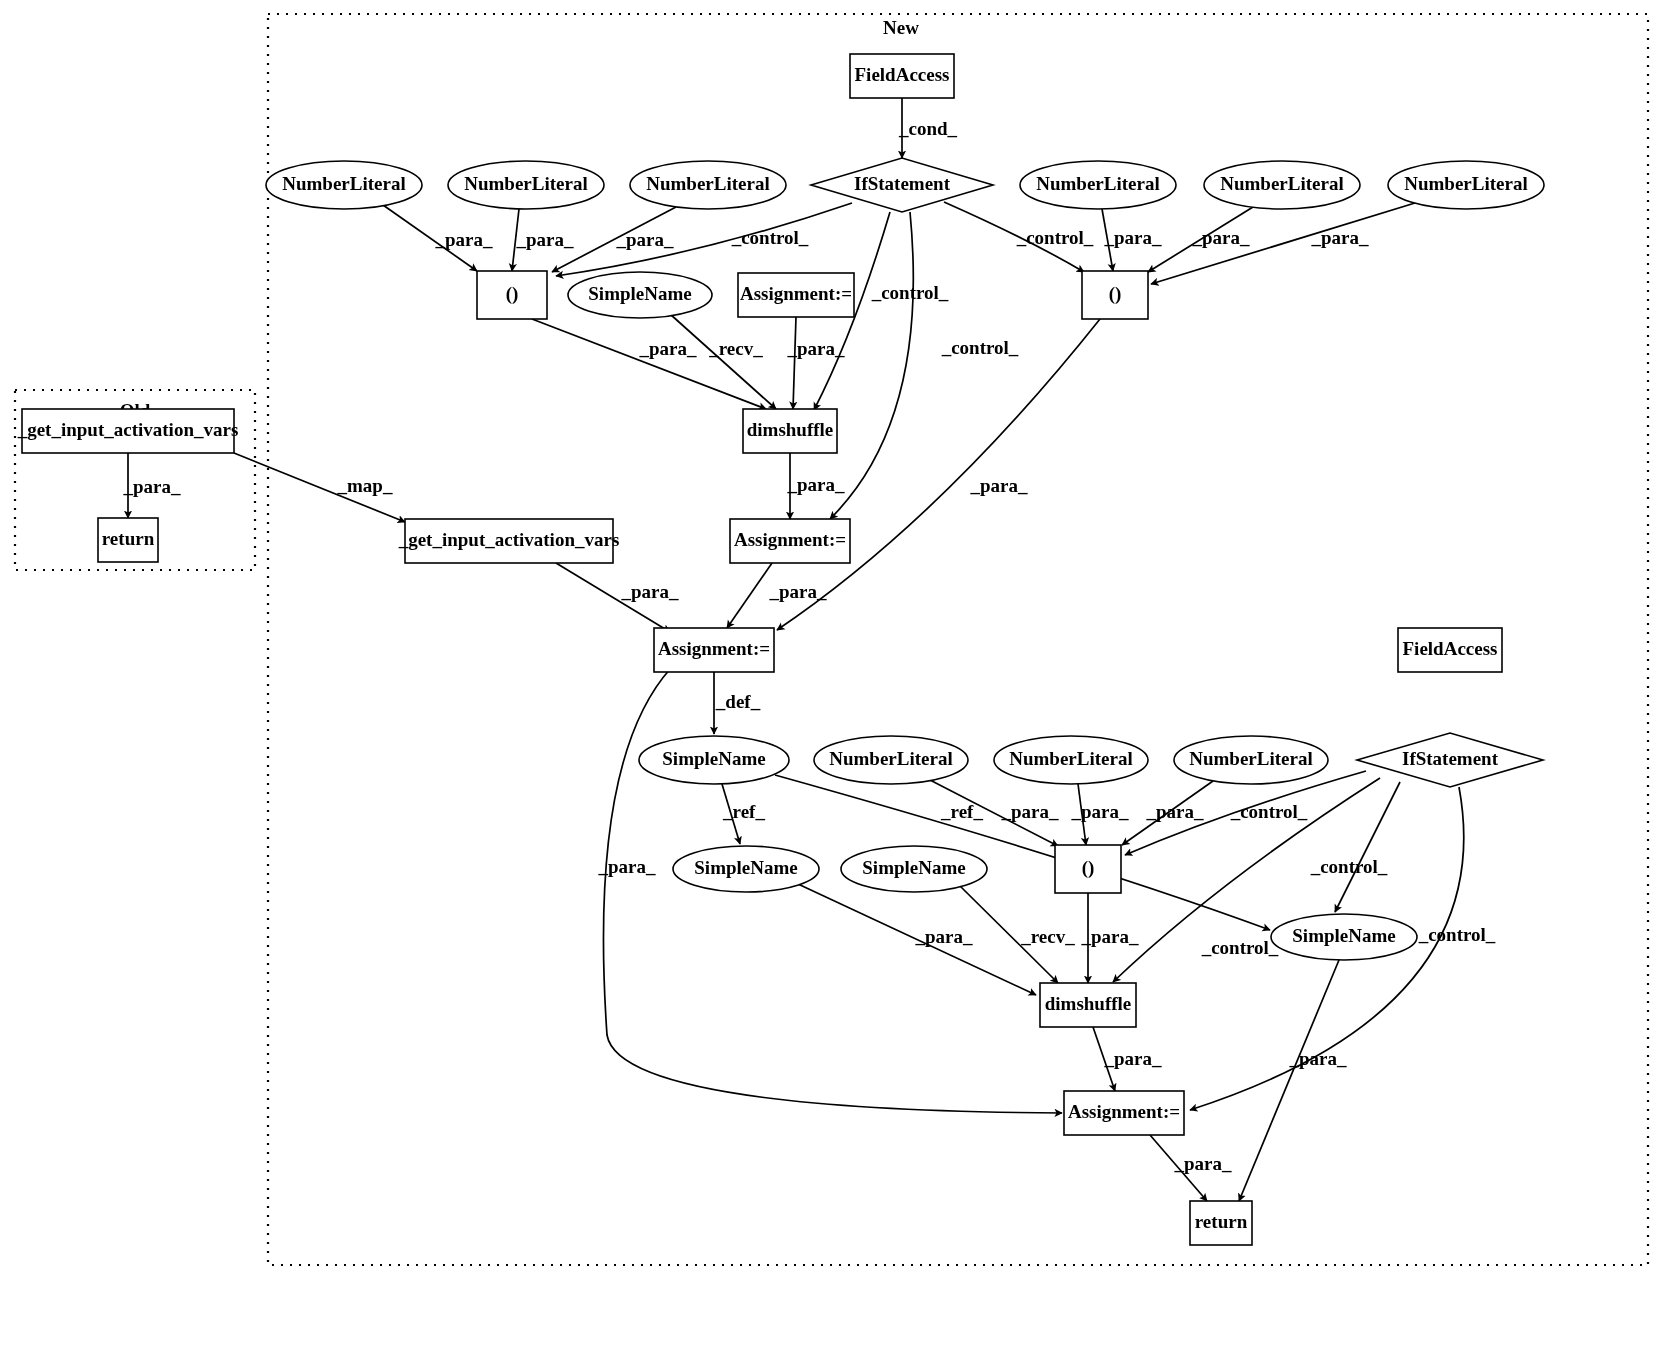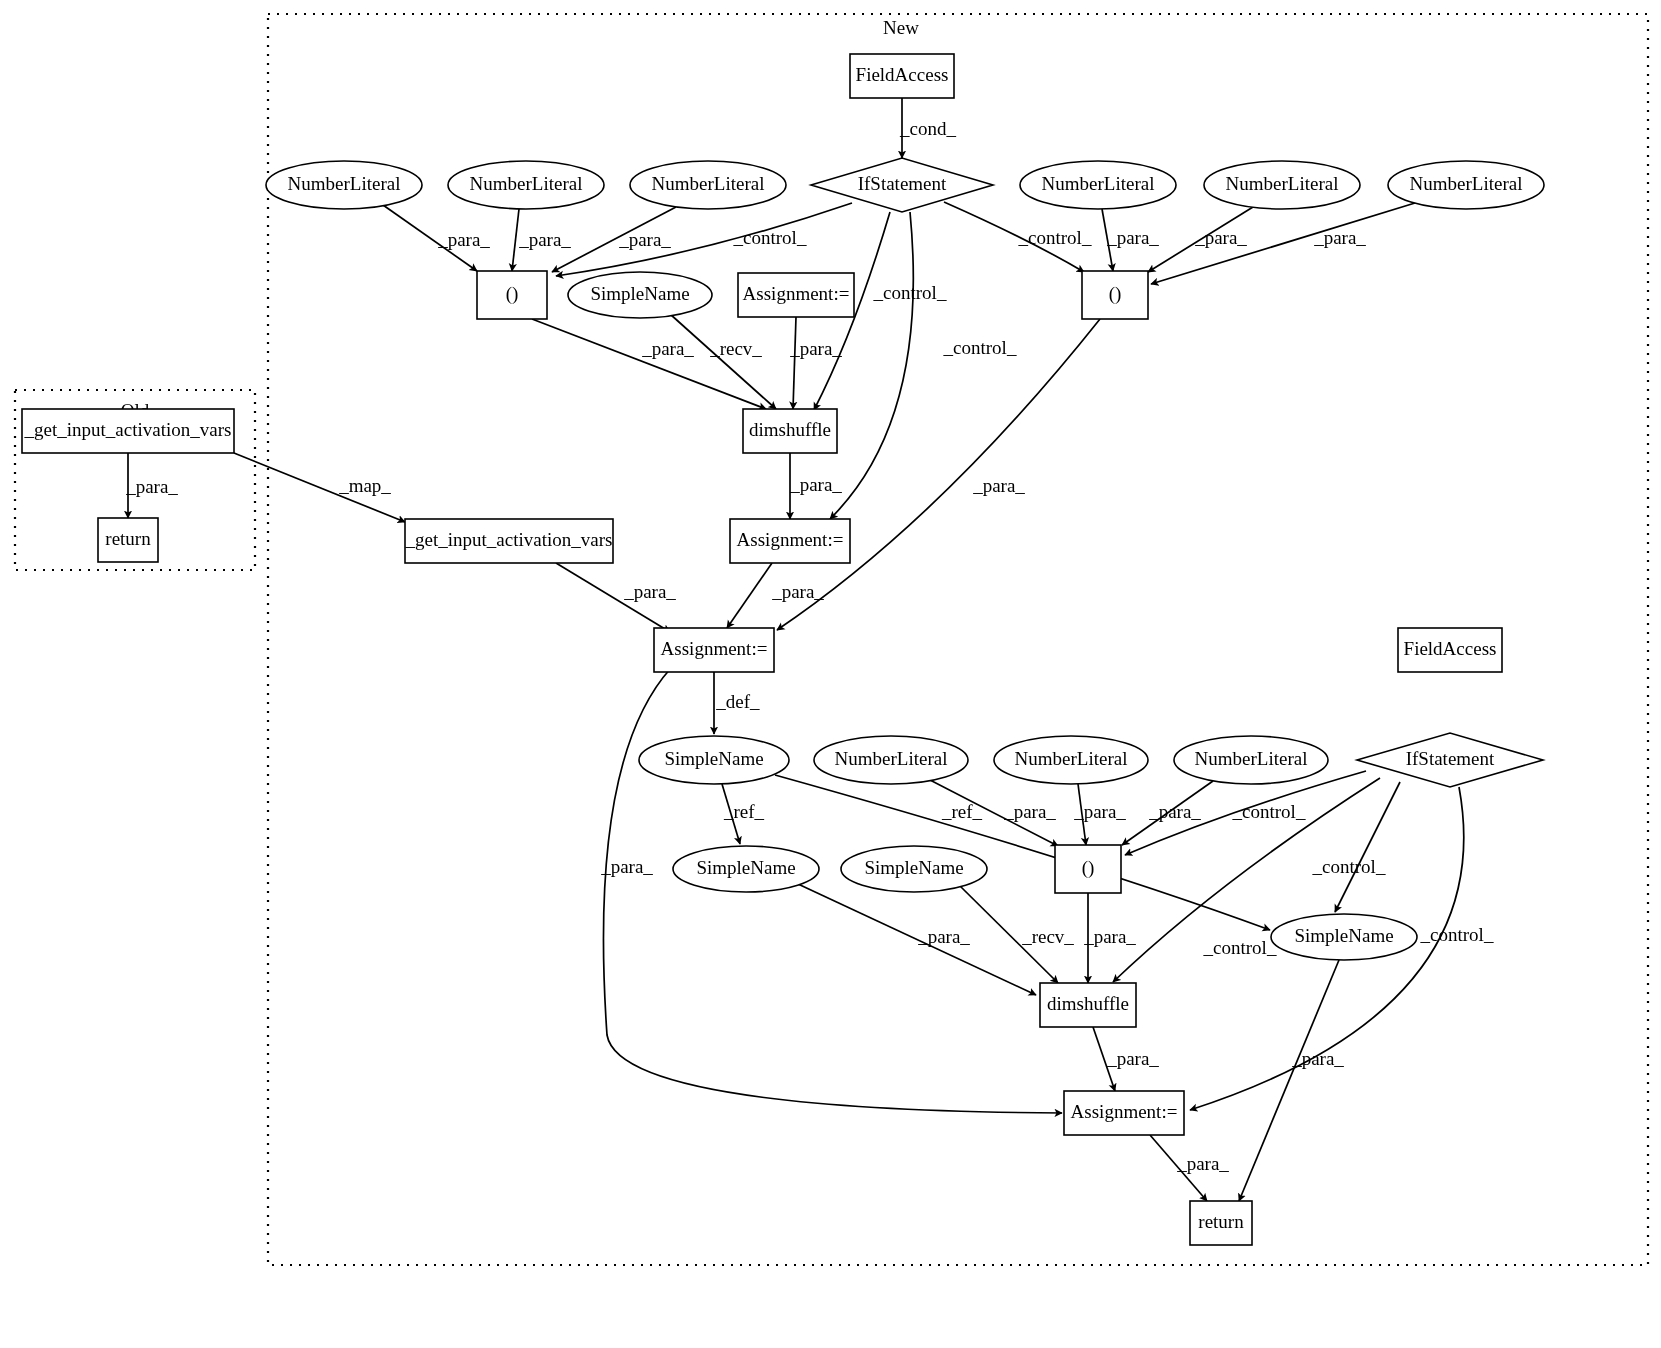--- a/index.html
+++ b/index.html
@@ -7,20 +7,21 @@
     padding: 0;
     background: #ffffff;
   }
   #canvas-wrap {
     position: relative;
     width: 1661px;
     height: 1348px;
     background: #ffffff;
     font-family: "Liberation Serif", "DejaVu Serif", serif;
     overflow: hidden;
+    font-weight: bold;
   }
   svg#graph {
     position: absolute;
     left: 0;
     top: 0;
     width: 1661px;
     height: 1348px;
   }
   .cluster-box {
     fill: none;

